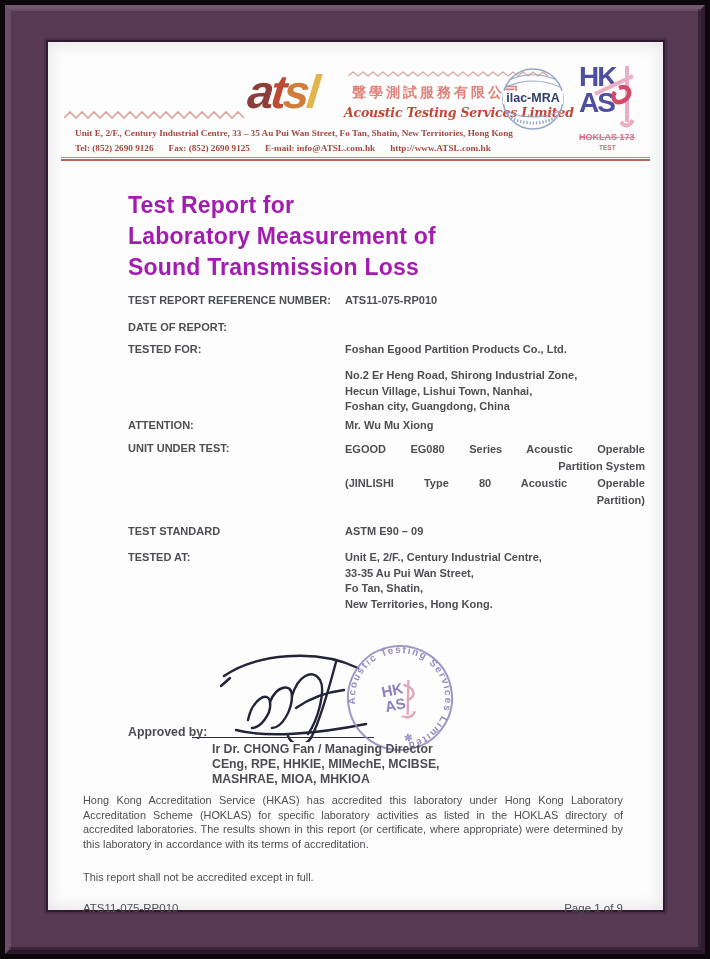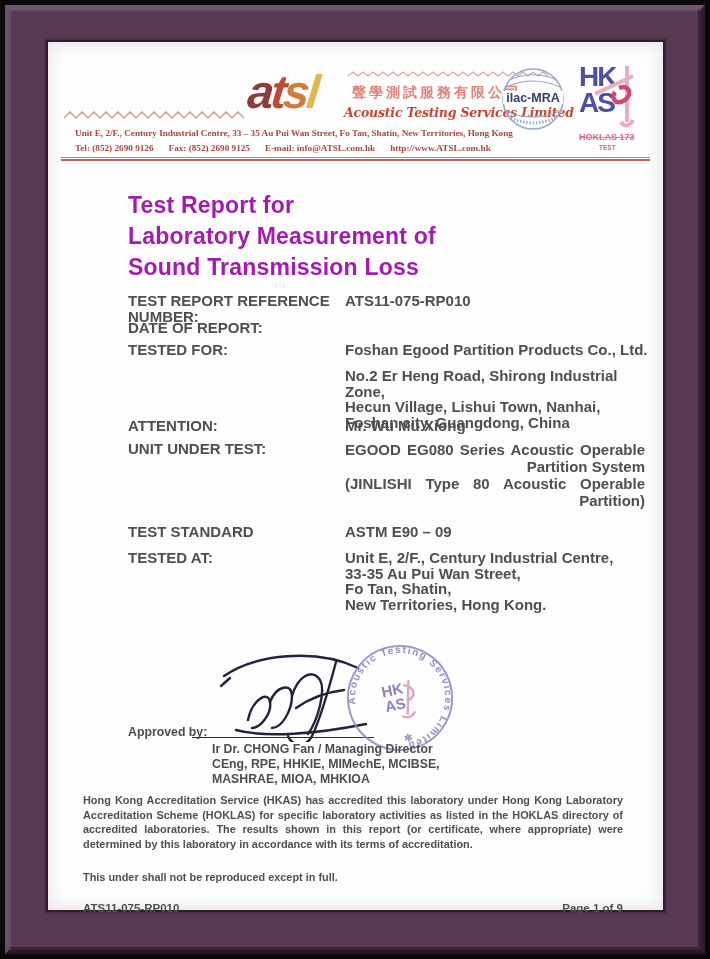--- a/index.html
+++ b/index.html
@@ -34,41 +34,41 @@
           font-size:9.2px; color:#a5493f; white-space:nowrap; }
   .addr1 { top:86px; } .addr2 { top:101px; display:flex; gap:15px; }
   .logo-ilac { left:452px; top:24px; } .logo-hkas { left:527px; top:18px; }
   .red-rule { left:13px; top:115px; width:589px; height:4px;
               border-top:1.5px solid #cd8278; border-bottom:2.5px solid #b5675d; }
 
   
   .title { position:absolute; left:80px; top:148px; font-size:23px; font-weight:bold;
            color:#a21caf; line-height:31px; letter-spacing:.2px; }
   .fields { position:absolute; left:80px; top:251px; width:520px; height:340px;
-            font-size:15px; font-weight:bold; color:#4e4f52; }
+            font-size:11px; font-weight:bold; color:#4e4f52; }
   .row { position:absolute; left:0; display:flex; line-height:15.5px; }
   .lbl { width:217px; flex:none; }
   .val { width:305px; }
   .r-ref{top:0} .r-date{top:27px} .r-for{top:49px} .r-addr{top:75px}
   .r-att{top:125px} .r-unit{top:148px} .r-std{top:231px} .r-at{top:257px}
   .r-unit .val div { line-height:17px; width:300px;text-align:right; }
   .spread { text-align:justify; text-align-last:justify; }
 
   
   .approval { position:absolute; left:80px; top:598px; width:360px; height:165px;
               font-size:12.3px; font-weight:bold; color:#4c4d50; }
   .approved-by { position:absolute; left:0; top:85px; }
   .sig { position:absolute; left:68px; top:2px; }
   .sig-line { position:absolute; left:64px; top:97px; width:182px; border-top:1.6px solid #2c2c3c; }
   .name-block { position:absolute; left:64px; top:102px; line-height:15.2px;margin-left:20px; }
   .stamp { position:absolute; left:212px; top:-2px; transform:rotate(-12deg); opacity:.88; }
 
   
   .footer { position:absolute; left:35px; top:751px; width:540px;
-            font-size:10.9px; font-weight:bold; color:#4e4f52; }
+            font-size:10.9px; font-weight:normal; color:#4e4f52; }
   .accred { text-align:justify; line-height:14.6px; }
   .note { margin-top:20px; }
   .bottomrow { margin-top:19px; display:flex; justify-content:space-between; font-size:11.5px; }
 </style>
 </head>
 <body>
 
 <div class="frame-outer">
   <div class="frame-face"></div>
   <div class="paper">
@@ -200,21 +200,21 @@
       <div class="approved-by">Approved by:</div>
       <div class="name-block">
         <div>Ir Dr. CHONG Fan / Managing Director</div>
         <div>CEng, RPE, HHKIE, MIMechE, MCIBSE,</div>
         <div>MASHRAE, MIOA, MHKIOA</div>
       </div>
     </div>
 
     <div class="footer">
       <div class="accred">Hong Kong Accreditation Service (HKAS) has accredited this laboratory under Hong Kong Laboratory Accreditation Scheme (HOKLAS) for specific laboratory activities as listed in the HOKLAS directory of accredited laboratories. The results shown in this report (or certificate, where appropriate) were determined by this laboratory in accordance with its terms of accreditation.</div>
-      <div class="note">This under shall not be reproduced except in full.</div>
+      <div class="note">This report shall not be accredited except in full.</div>
       <div class="bottomrow">
         <span>ATS11-075-RP010</span>
         <span>Page 1 of 9</span>
       </div>
     </div>
 
   </div>
 </div>
 
 </body></html>

